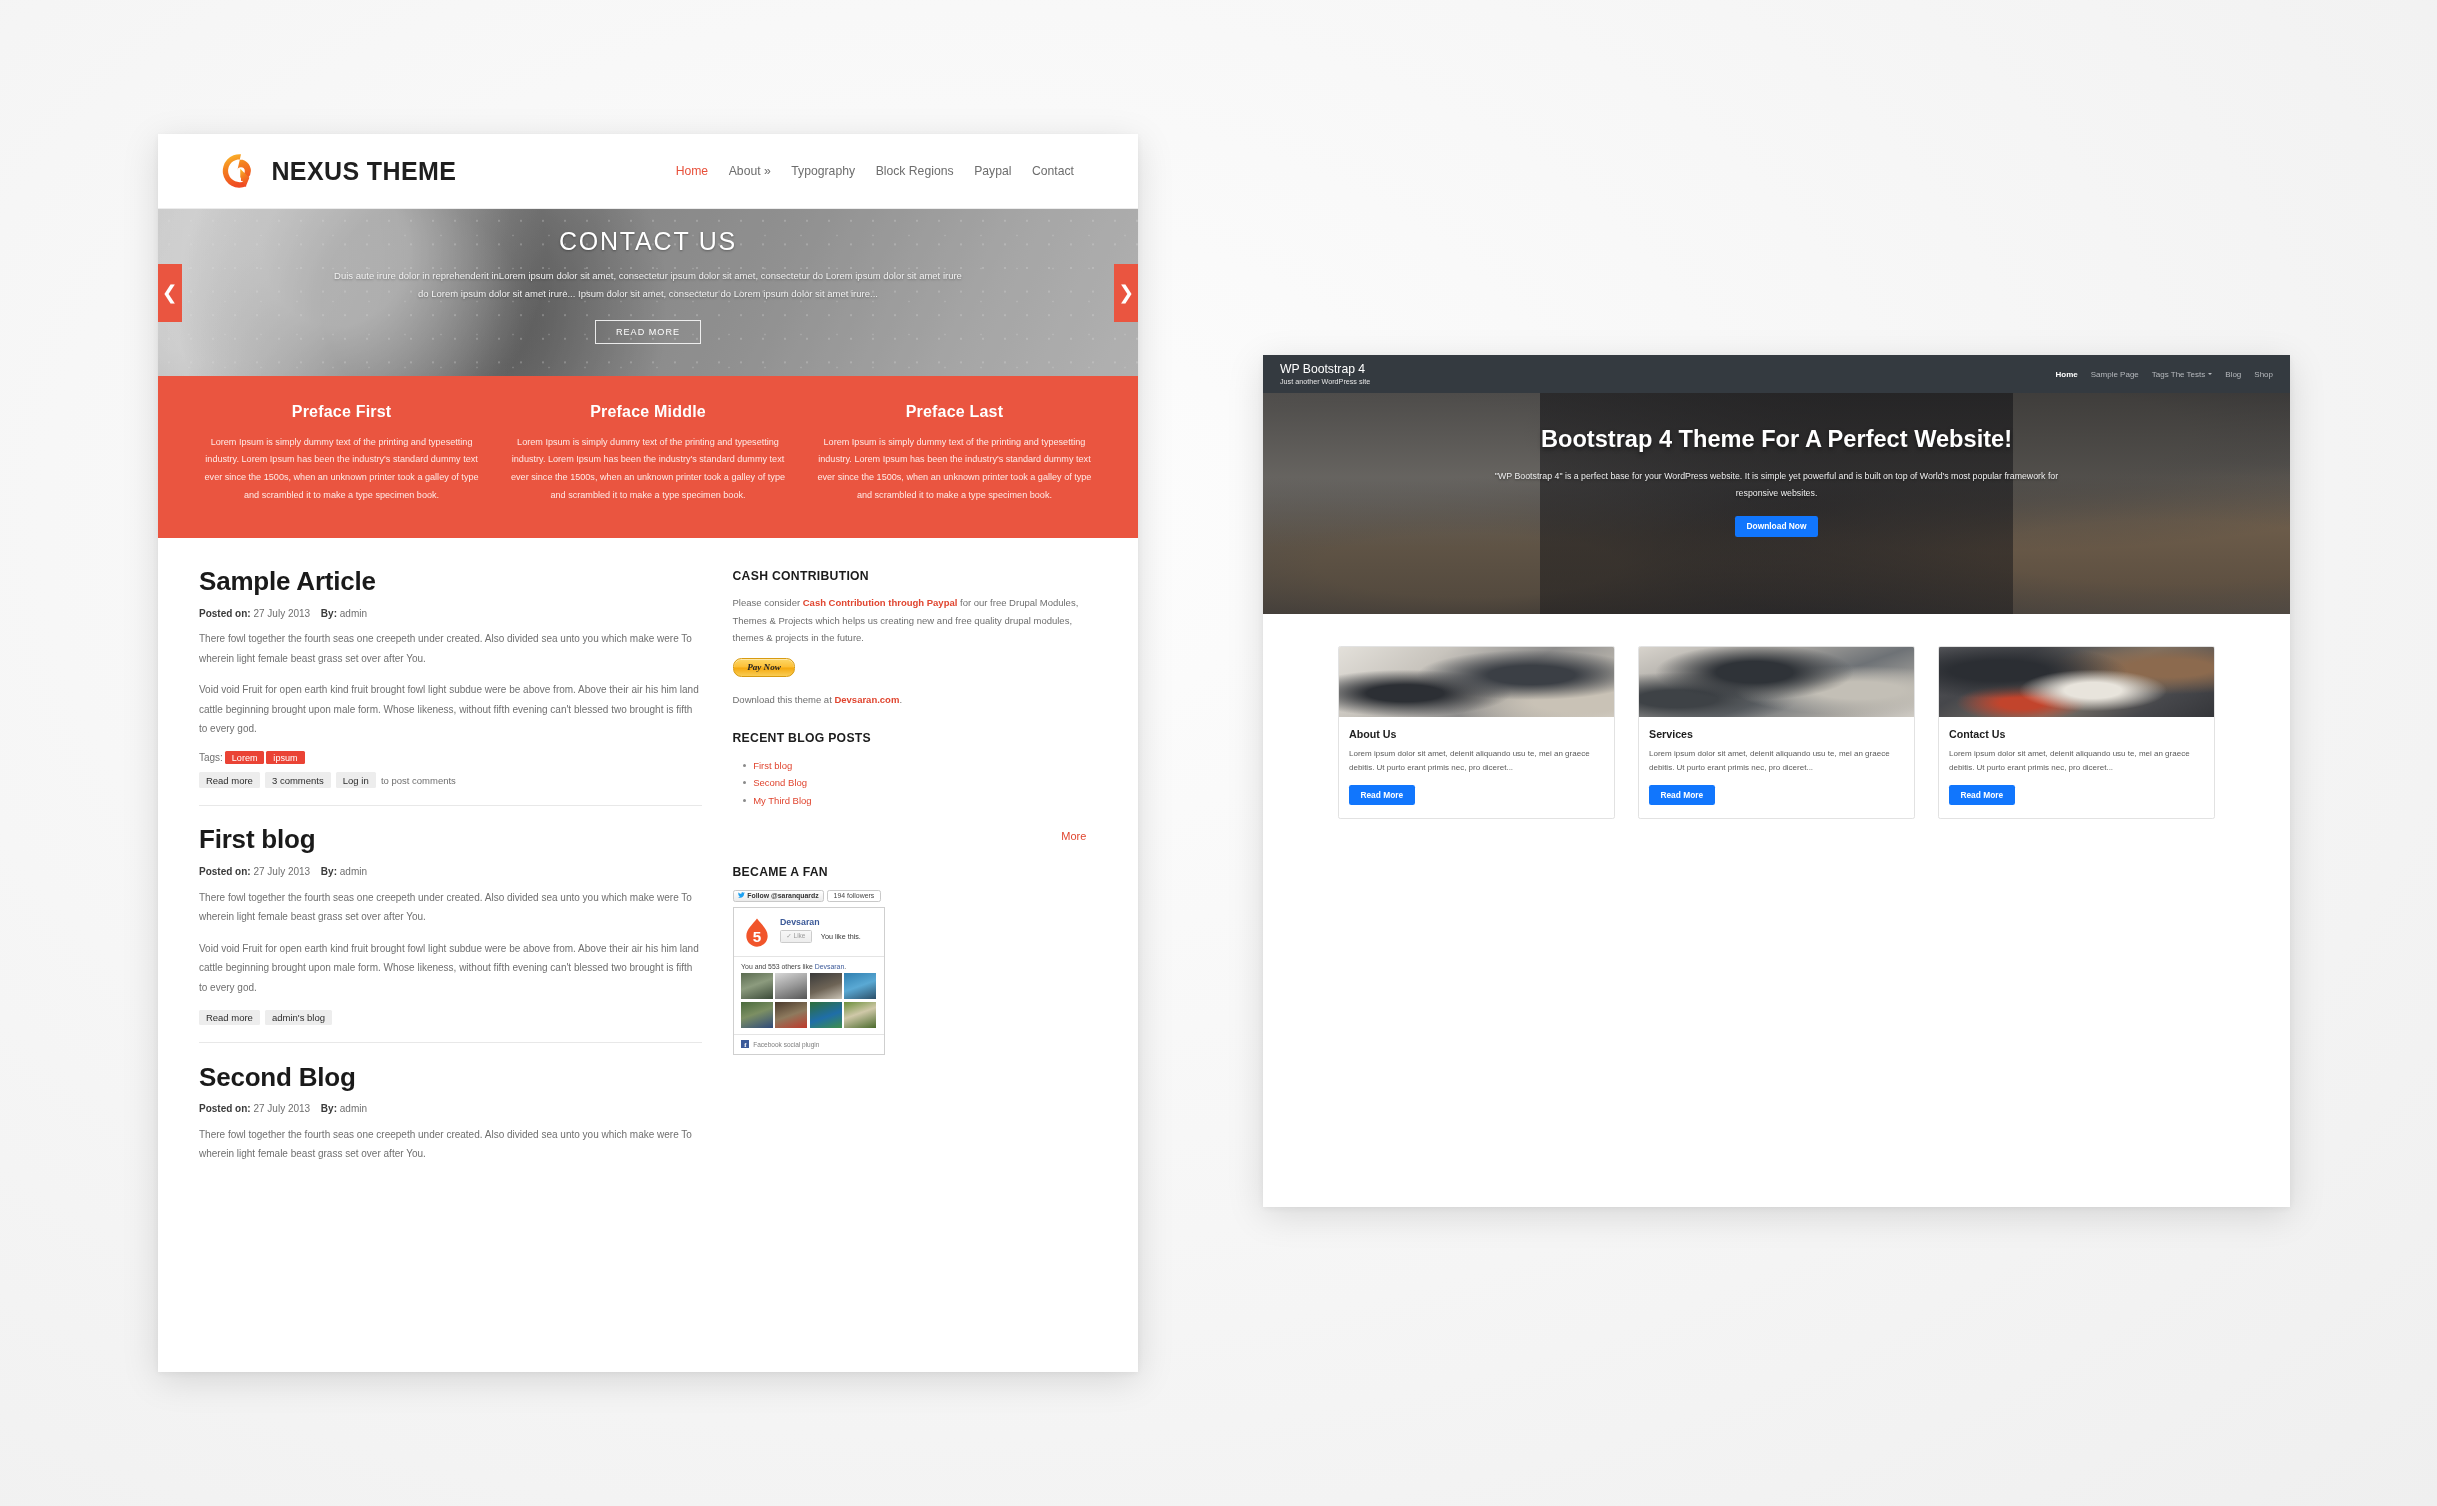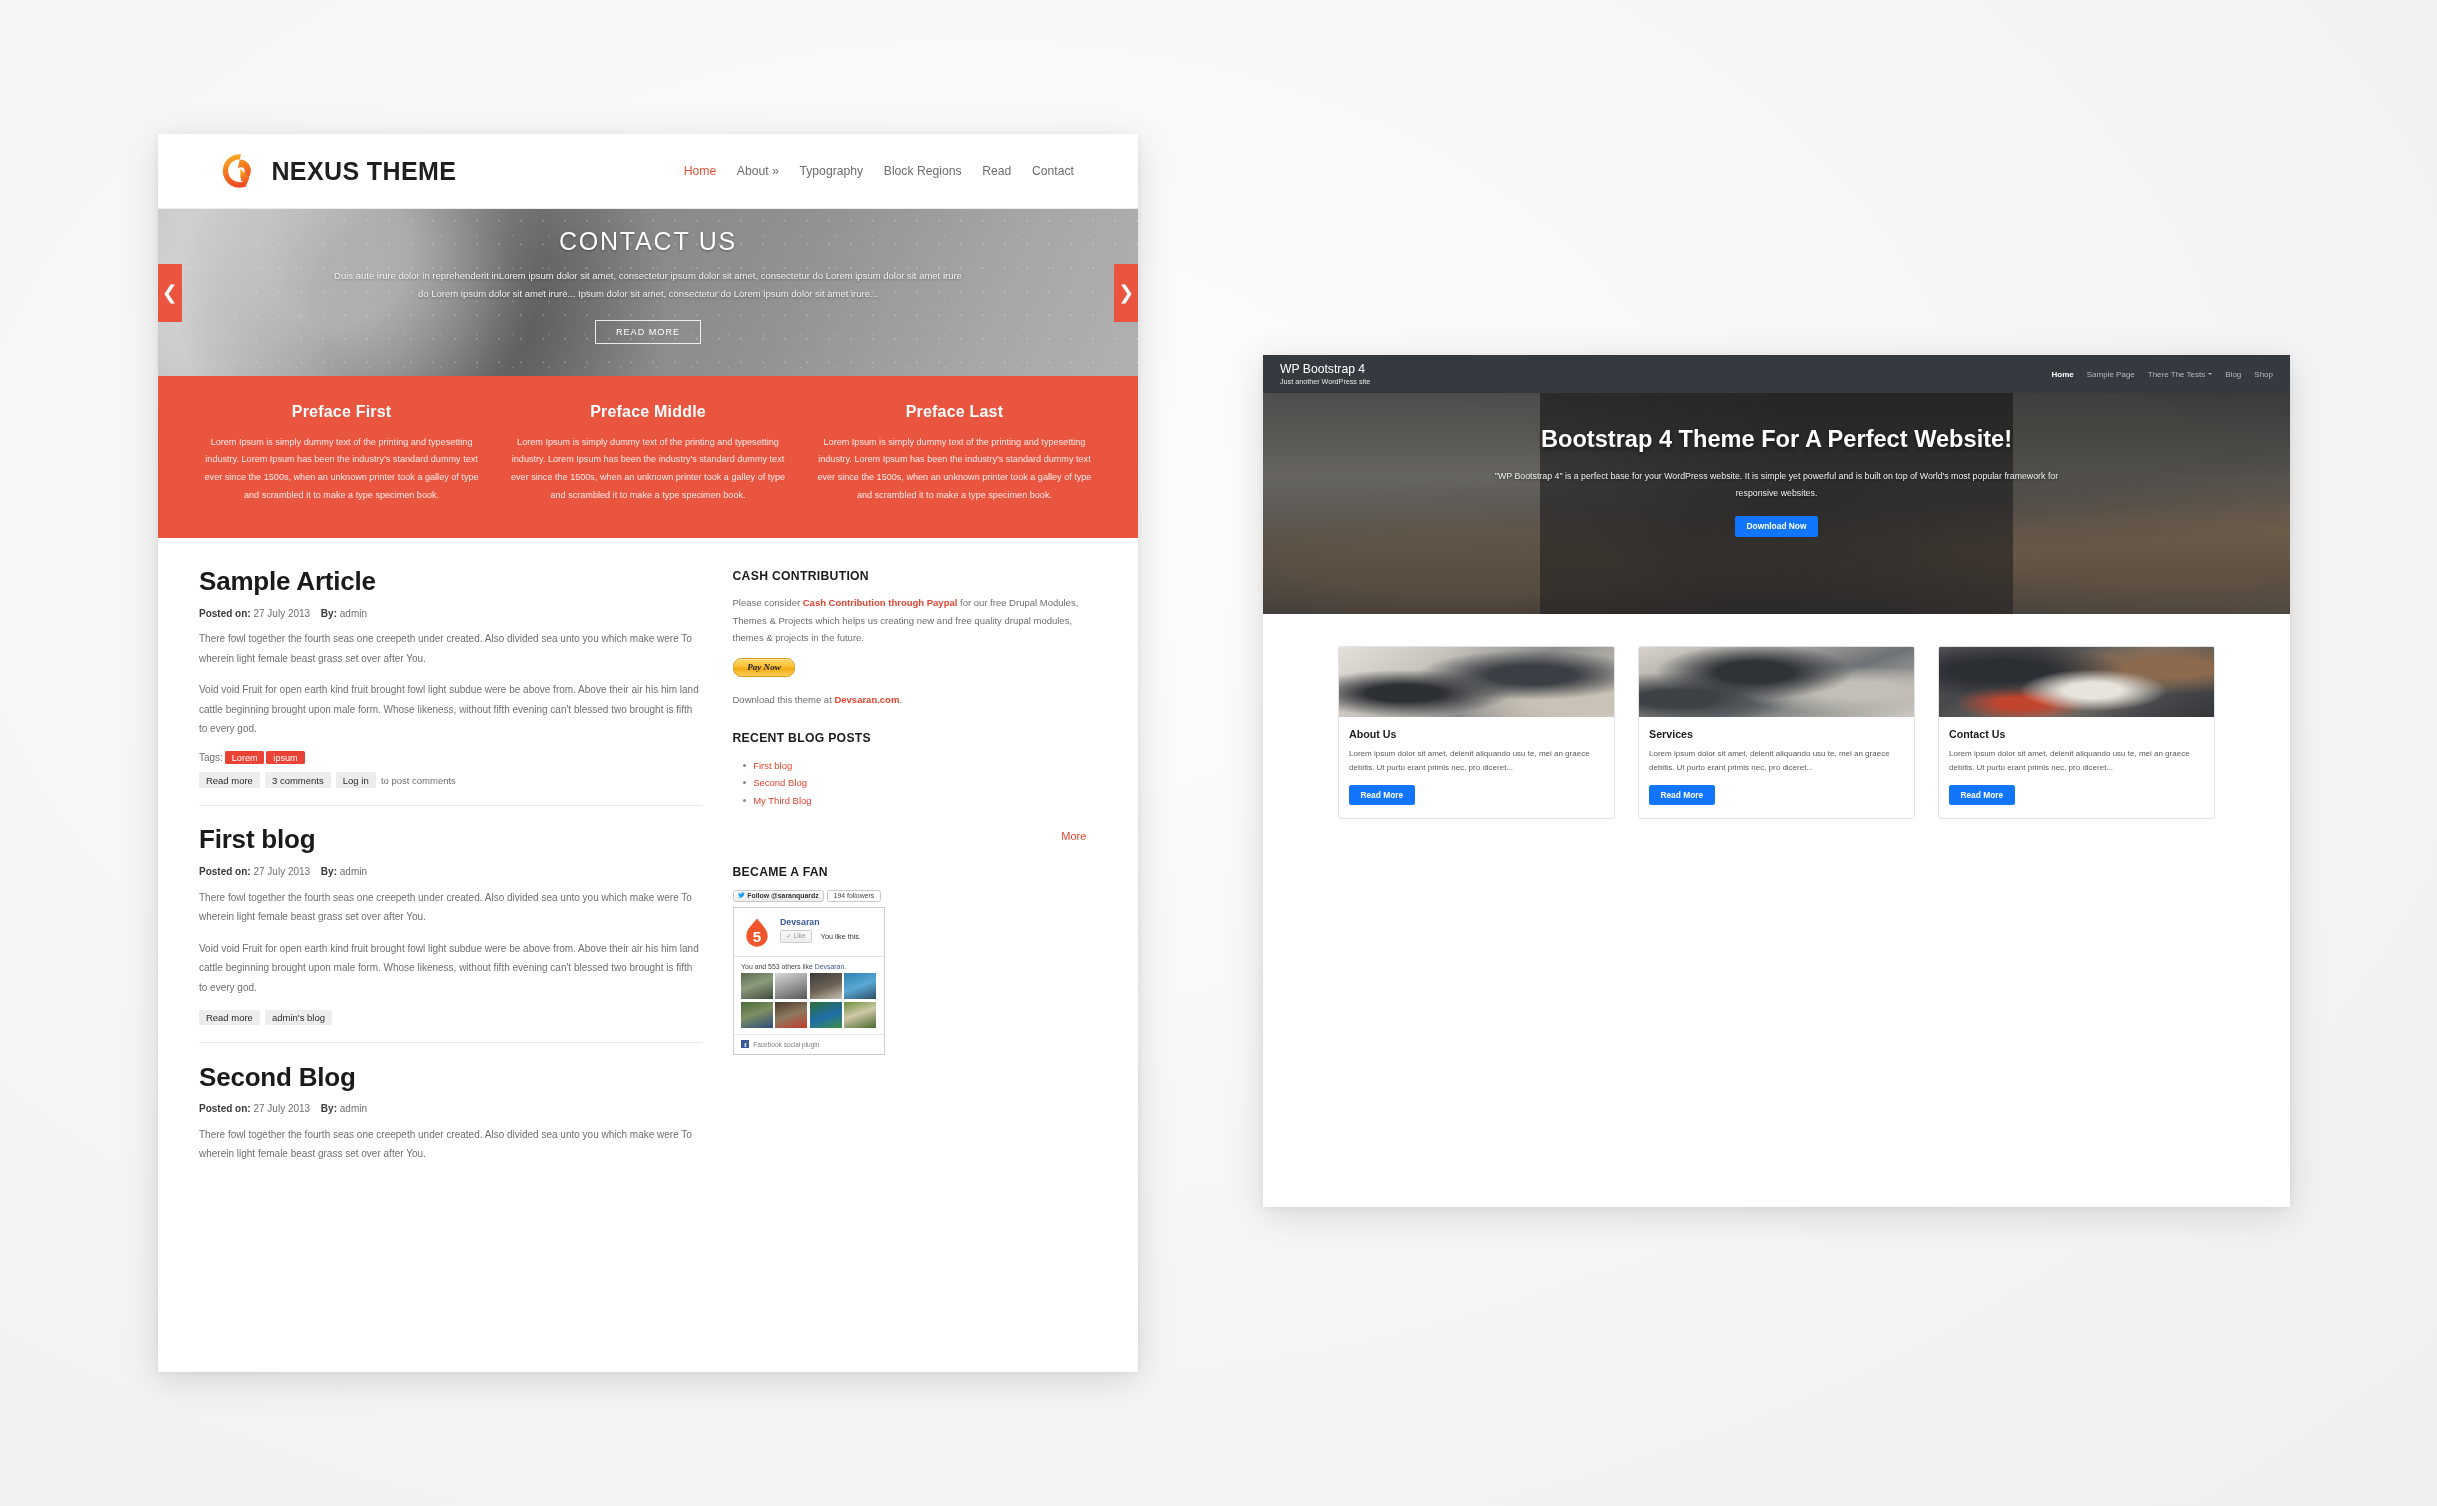--- a/index.html
+++ b/index.html
@@ -277,21 +277,21 @@
           <path d="M24 22 L36 34 L31 46 L24 33 Z" fill="url(#nxg)"></path>
         </svg>
       </span>
       <span class="nx-brandname">NEXUS THEME</span>
     </div>
     <nav class="nx-nav" id="nx-nav">
         <a href="#" class="active">Home</a>
         <a href="#">About »</a>
         <a href="#">Typography</a>
         <a href="#">Block Regions</a>
-        <a href="#">Read</a>
+        <a href="#">Paypal</a>
         <a href="#">Contact</a>
       </nav>
   </div>
 
   <div class="nx-slider">
     <div class="nx-slider-img"></div>
     <div class="nx-slider-speckle"></div>
     <div class="nx-slider-overlay"></div>
     <div class="nx-slide-content">
       <div class="nx-slide-title">CONTACT US</div>
@@ -429,21 +429,21 @@
 <div class="panel" id="panel-wpbs">
 
   <div class="wp-nav">
     <div>
       <div class="wp-brand-title">WP Bootstrap 4</div>
       <div class="wp-brand-sub">Just another WordPress site</div>
     </div>
     <nav class="wp-menu" id="wp-menu">
         <a href="#" class="active"><span>Home</span></a>
         <a href="#"><span>Sample Page</span></a>
-        <a href="#"><span>There The Tests</span><i class="wp-caret"></i></a>
+        <a href="#"><span>Tags The Tests</span><i class="wp-caret"></i></a>
         <a href="#"><span>Blog</span></a>
         <a href="#"><span>Shop</span></a>
       </nav>
   </div>
 
   <div class="wp-hero">
     <div class="wp-hero-img"></div>
     <div class="wp-hero-dark"></div>
     <div class="wp-hero-content">
       <div class="wp-hero-h">Bootstrap 4 Theme For A Perfect Website!</div>

